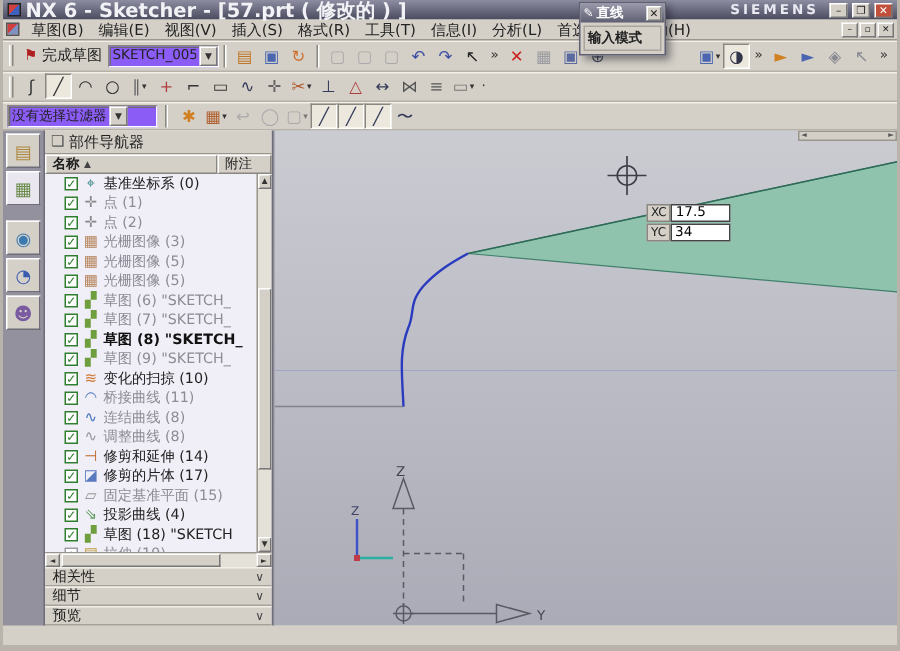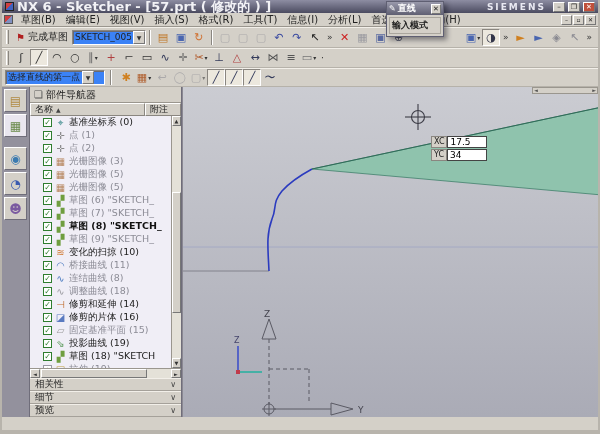--- a/index.html
+++ b/index.html
@@ -28,41 +28,41 @@
   .tb.row2 { height:20px; }
   .tb.row3 { height:19px; gap:2px; }
   .grip { width:3px; height:14px; border-left:1px solid #fff; border-right:1px solid #8a8680; margin:0 3px 0 1px; flex:none; }
   .tbtn { width:18px; height:17px; display:inline-flex; align-items:center; justify-content:center; font-size:11px; border:1px solid transparent; flex:none; white-space:nowrap; }
   .tbtn.pressed { background:#ece8de; border:1px solid #8a8680; border-bottom-color:#fff; border-right-color:#fff; }
   .tbtn.disabled { opacity:.55; }
   .tbtn.dd::after { content:"▾"; font-size:6px; color:#333; margin-left:1px; }
   .tbtext { display:inline-flex; align-items:center; gap:3px; padding:0 4px; height:17px; font-size:10px; flex:none; }
   .sep { width:2px; height:15px; border-left:1px solid #8a8680; border-right:1px solid #fff; margin:0 3px; flex:none; }
   .ovf { font-size:9px; color:#333; margin:0 3px; flex:none; }
-  .combo { display:inline-flex; align-items:center; height:15px; background:#3b82f6; border:1px solid #8a8680; border-bottom-color:#fff; border-right-color:#fff; box-shadow:inset 1px 1px 0 #6a6a72; font-size:9px; padding-left:2px; flex:none; }
+  .combo { display:inline-flex; align-items:center; height:15px; background:#8b5cf6; border:1px solid #8a8680; border-bottom-color:#fff; border-right-color:#fff; box-shadow:inset 1px 1px 0 #6a6a72; font-size:9px; padding-left:2px; flex:none; }
   .combo .val { white-space:nowrap; overflow:hidden; }
   .combo .arr { width:12px; height:13px; margin-left:2px; background:#d4d0c8; border:1px solid #fff; border-right-color:#777; border-bottom-color:#777; font-size:6px; line-height:11px; text-align:center; color:#333; }
   .rightcluster { margin-left:auto; display:flex; align-items:center; }
 
   
   .prompt { height:13px; background:#cdc9da; border-top:1px solid #f0eef6; border-bottom:1px solid #9a96a8; font-size:10px; font-weight:bold; color:#23233a; padding:0 5px; display:flex; align-items:center; }
 
   
   .main { display:flex; height:330px; }
   .resbar { width:28px; background:#93919d; border-right:1px solid #6f6d7a; display:flex; flex-direction:column; align-items:center; padding-top:2px; flex:none; }
   .rtab { width:23px; height:23px; background:#d4d0c8; border:1px solid #fff; border-right-color:#6f6d7a; border-bottom-color:#6f6d7a; margin-bottom:2px; display:flex; align-items:center; justify-content:center; font-size:12px; flex:none; }
   .rtab.gap { margin-top:8px; }
   .rtab.active { background:#e9e6ef; }
 
   
   .nav { width:152px; background:#f0eef6; border-right:1px solid #6f6d7a; display:flex; flex-direction:column; flex:none; }
   .nav-header { height:16px; background:#d4d0c8; border-bottom:1px solid #9a968e; display:flex; align-items:center; gap:3px; padding:0 4px; font-size:10px; }
   .nav-colhead { height:13px; display:flex; font-size:9px; background:#d4d0c8; }
   .nav-colhead .cell { border:1px solid #fff; border-right-color:#8a8680; border-bottom-color:#8a8680; padding:0 4px; display:flex; align-items:center; gap:3px; }
-  .cell.name { flex:1; }
+  .cell.name { flex:1;font-weight:bold; }
   .cell.note { width:36px; }
   .sortmark { font-size:6px; color:#444; }
   .treewrap { flex:1; position:relative; overflow:hidden; }
   .tree { position:absolute; left:0; top:0; right:10px; bottom:0; overflow:hidden; }
   .trow { height:13px; display:flex; align-items:center; gap:3px; padding-left:13px; white-space:nowrap; }
   .trow .lbl { font-size:9.5px; }
   .trow.dim .lbl { color:#8c8c96; }
   .trow.bold .lbl { font-weight:bold; color:#111; }
   .chk { width:9px; height:9px; border:1px solid #2f7d2f; background:#fff; color:#2f7d2f; font-size:8px; line-height:7px; text-align:center; flex:none; }
   .chk.check::before { content:"✓"; }
@@ -286,21 +286,21 @@
         </span>
         <span class="tbtn dd">
           <span style="color: rgb(119, 119, 119);">▭</span>
         </span>
       </span>
     <span class="ovf">·</span>
   </div>
 
   <div class="tb row3">
     <span class="combo" style="width:100px">
-      <span class="val">选择直线的第一点</span>
+      <span class="val">没有选择过滤器</span>
       <span class="arr">▼</span>
     </span>
     <span class="sep"></span>
     <span style="display:flex">
 
     <span class="tbtn">
           <span style="color: rgb(208, 128, 32);">✱</span>
         </span>
         <span class="tbtn dd">
           <span style="color: rgb(176, 96, 48);">▦</span>
@@ -440,45 +440,45 @@
 
             <div class="trow dim">
               <span class="chk check"></span>
               <span class="ticon" style="color: rgb(74, 122, 192);">∿</span>
               <span class="lbl">连结曲线 (8)</span>
             </div>
 
             <div class="trow dim">
               <span class="chk check"></span>
               <span class="ticon" style="color: rgb(154, 154, 160);">∿</span>
-              <span class="lbl">调整曲线 (18)</span>
+              <span class="lbl">调整曲线 (8)</span>
             </div>
 
             <div class="trow normal">
               <span class="chk check"></span>
               <span class="ticon" style="color: rgb(192, 106, 42);">⊣</span>
               <span class="lbl">修剪和延伸 (14)</span>
             </div>
 
             <div class="trow normal">
               <span class="chk check"></span>
               <span class="ticon" style="color: rgb(90, 122, 192);">◪</span>
-              <span class="lbl">修剪的片体 (16)</span>
+              <span class="lbl">修剪的片体 (17)</span>
             </div>
 
             <div class="trow dim">
               <span class="chk check"></span>
               <span class="ticon" style="color: rgb(153, 153, 153);">▱</span>
               <span class="lbl">固定基准平面 (15)</span>
             </div>
 
             <div class="trow normal">
               <span class="chk check"></span>
               <span class="ticon" style="color: rgb(90, 154, 90);">⇘</span>
-              <span class="lbl">投影曲线 (19)</span>
+              <span class="lbl">投影曲线 (4)</span>
             </div>
 
             <div class="trow normal">
               <span class="chk check"></span>
               <span class="ticon" style="color: rgb(111, 158, 63);">▞</span>
               <span class="lbl">草图 (18) "SKETCH</span>
             </div>
 
             <div class="trow dim">
               <span class="chk diamond"></span>

